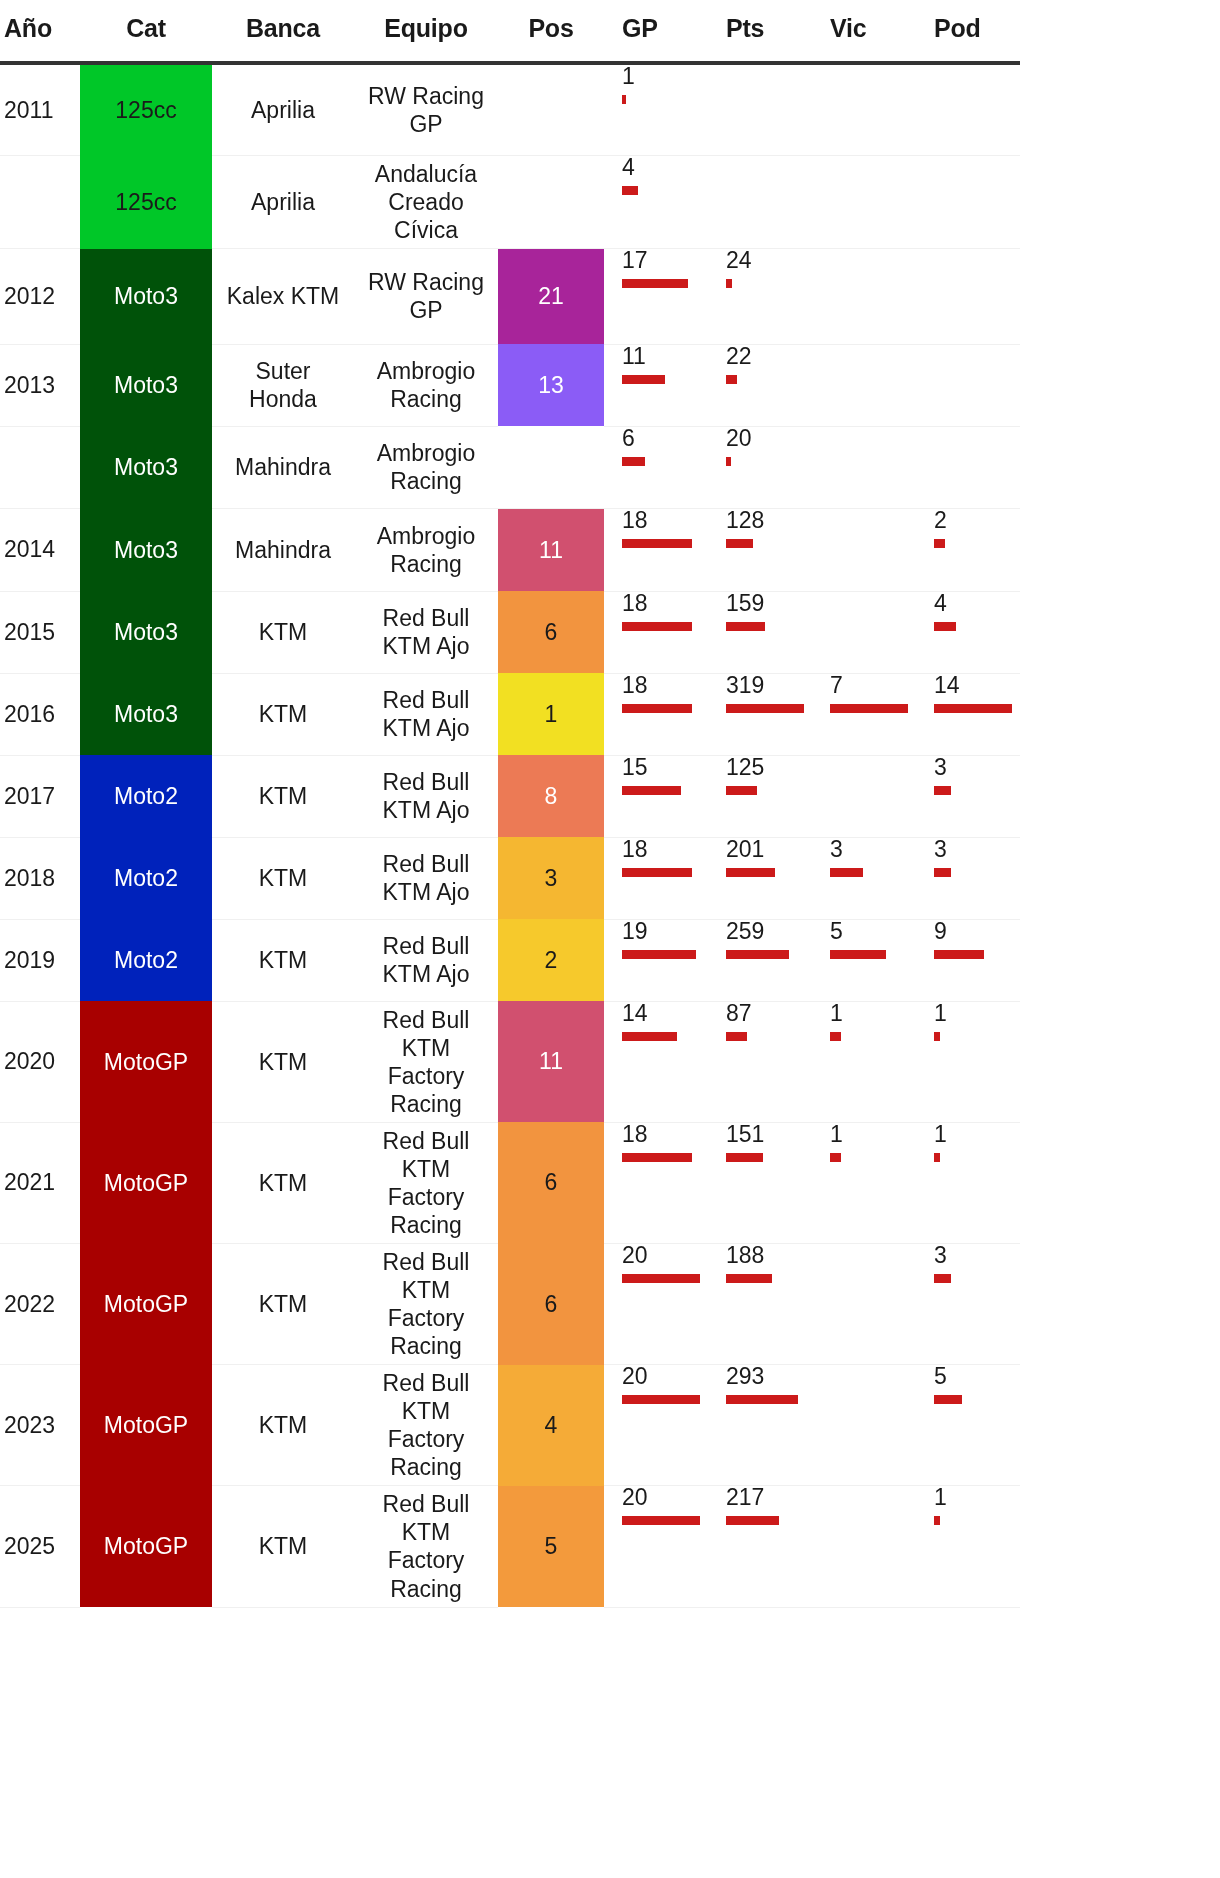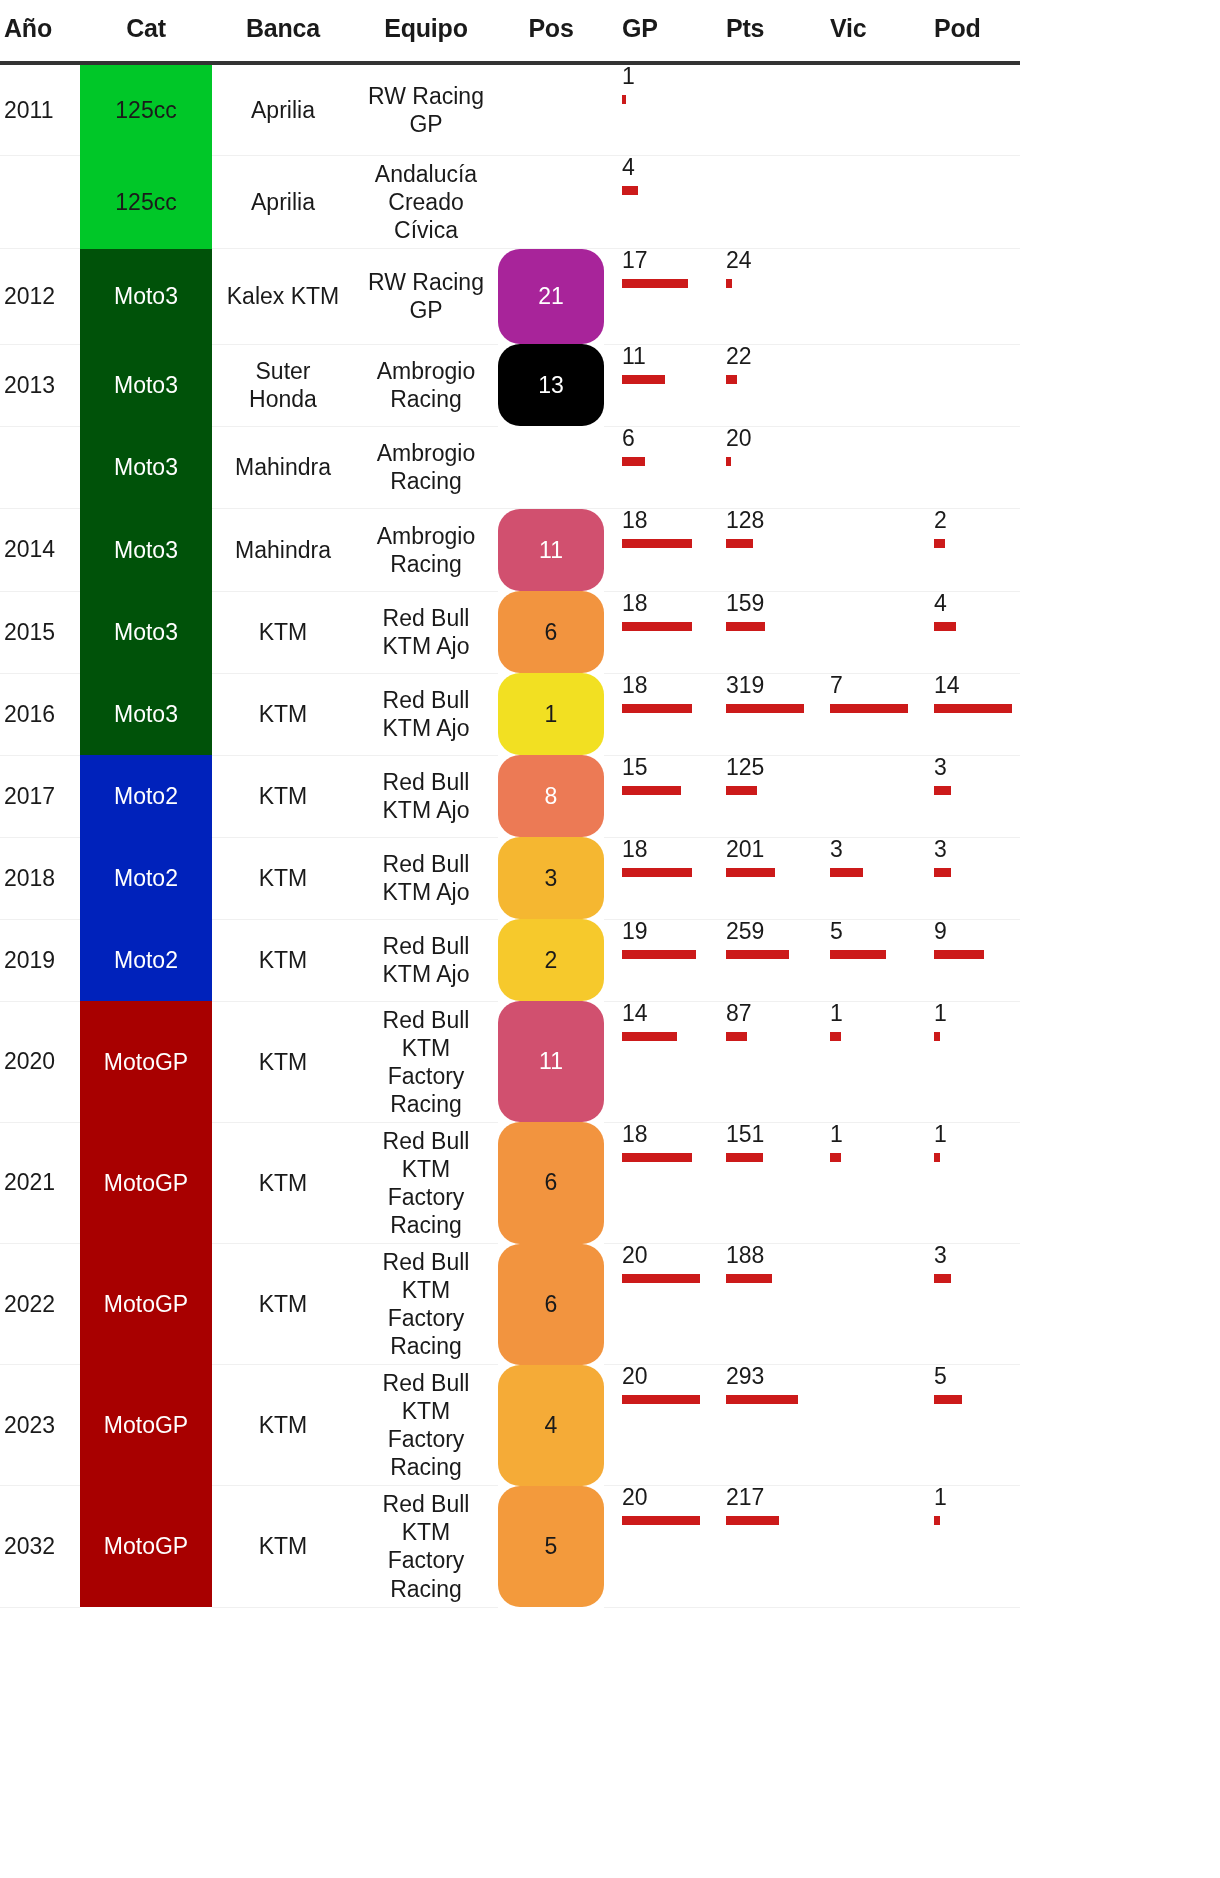--- a/index.html
+++ b/index.html
@@ -79,21 +79,20 @@
   .cell-moto, .cell-team {
     text-align: center;
     font-size: 23px;
     line-height: 1.22;
     padding: 4px 8px !important;
   }
   .cell-pos {
     text-align: center;
     font-size: 23px;
     padding: 0 !important;
-    border-radius: 22px;
   }
   .pos-box {
     width: 100%;
     min-height: 68px;
     display: flex;
     align-items: center;
     justify-content: center;
   }
   .cell-bar {
     padding: 0 0 0 18px !important;
@@ -235,21 +234,21 @@
           <td class="cell-bar empty-cell"></td>
           <td class="cell-bar empty-cell"></td>
         </tr>
         <tr style="height: 82px;">
           <td class="cell-year">2013</td>
           <td class="cell-cat" style="background: rgb(0, 82, 9); color: rgb(255, 255, 255); border-bottom: 0px;">
             <span class="cat-box" style="min-height: 82px;">Moto3</span>
           </td>
           <td class="cell-moto">Suter Honda</td>
           <td class="cell-team">Ambrogio Racing</td>
-          <td class="cell-pos" style="background: #000000; border-bottom: 0px;">
+          <td class="cell-pos" style="background: #8b5cf6; border-bottom: 0px;">
             <span class="pos-box" style="min-height: 82px; color: rgb(255, 255, 255);">13</span>
           </td>
           <td class="cell-bar">
             <span class="barcell-inner">
               <span class="bar-value">11</span>
               <span class="bar-track">
                 <span class="bar-fill" style="width: 42.9px; background: rgb(204, 26, 26);"></span>
               </span>
             </span>
           </td>
@@ -682,21 +681,21 @@
           <td class="cell-bar">
             <span class="barcell-inner">
               <span class="bar-value">5</span>
               <span class="bar-track">
                 <span class="bar-fill" style="width: 27.8571px; background: rgb(204, 26, 26);"></span>
               </span>
             </span>
           </td>
         </tr>
         <tr style="height: 119px;">
-          <td class="cell-year">2032</td>
+          <td class="cell-year">2025</td>
           <td class="cell-cat" style="background: rgb(168, 0, 0); color: rgb(255, 255, 255); border-bottom: 0px;">
             <span class="cat-box" style="min-height: 119px;">MotoGP</span>
           </td>
           <td class="cell-moto">KTM</td>
           <td class="cell-team">Red Bull KTM Factory Racing</td>
           <td class="cell-pos" style="background: rgb(243, 154, 60); border-bottom: 0px;">
             <span class="pos-box" style="min-height: 119px; color: rgb(26, 26, 26);">5</span>
           </td>
           <td class="cell-bar">
             <span class="barcell-inner">

